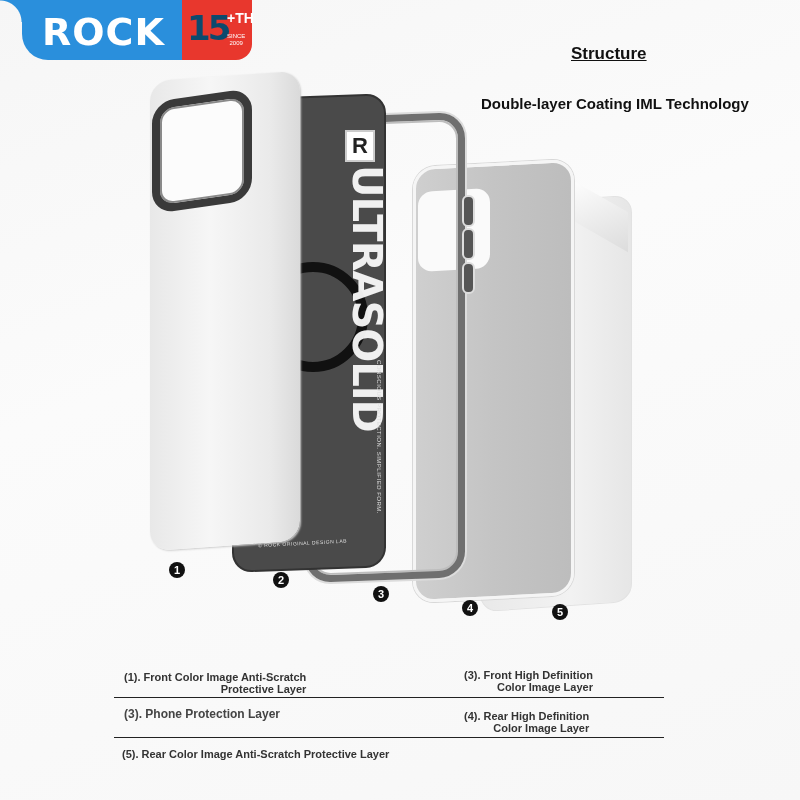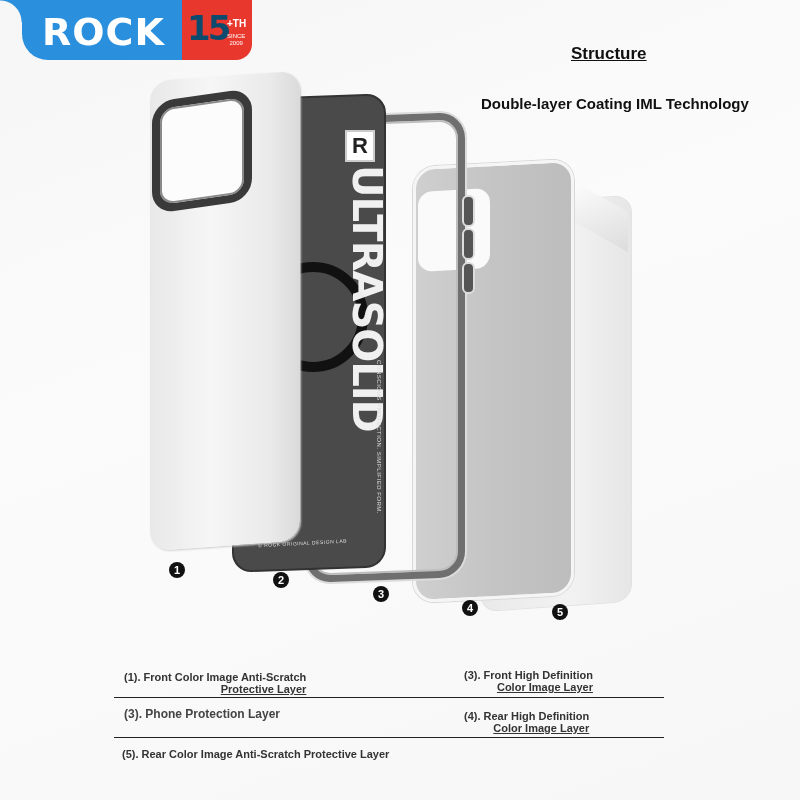--- a/index.html
+++ b/index.html
@@ -25,21 +25,21 @@
     background:#e8372d; border-radius:0 0 16px 0;
   }
   .logo-text {
     position:absolute; left:20px; top:10px; color:#fff; font-weight:bold;
     font-size:38px; letter-spacing:1px; font-family:"DejaVu Sans", sans-serif;
   }
   .logo-15 {
     position:absolute; left:165px; top:8px; color:#0c4a6e; font-weight:bold;
     font-size:34px; letter-spacing:-3px; font-family:"DejaVu Sans", sans-serif;
   }
-  .logo-th { position:absolute; left:205px; top:18px; color:#fff; font-size:10px; font-weight:bold; }
+  .logo-th { position:absolute; left:205px; top:10px; color:#fff; font-size:14px; font-weight:bold; }
   .logo-since { position:absolute; left:205px; top:33px; color:#fff; font-size:6px; line-height:7px; text-align:center; }
 
   
   .h-title { left:566px; top:44px; font-size:17px; font-weight:bold; color:#111; line-height:19px; }
   .h-title span { display:block; }
   .h-title .l2 { padding-left:5px;text-decoration:underline; }
   .h-sub { left:481px; top:95px; font-size:15px; font-weight:bold; color:#111; white-space:nowrap; }
 
   
   .layer5 {
@@ -106,21 +106,21 @@
   }
 
   
   .badge {
     width:16px; height:16px; border-radius:50%; background:#111; color:#fff;
     font-size:11px; font-weight:bold; text-align:center; line-height:16px;
   }
 
   
   .legend-item { font-size:11px; font-weight:bold; color:#333; line-height:12px;text-align:right; }
-  .legend-item .l2 { display:block; padding-left:4px;text-decoration:underline; }
+  .legend-item .l2 { display:block; padding-left:4px; }
   .rule { height:1px; background:#222; }
 </style>
 </head>
 <body>
 
 <div class="abs logo">
   <div class="logo-blue"></div>
   <div class="logo-red"></div>
   <div class="logo-text">ROCK</div>
   <div class="logo-15">15</div>

